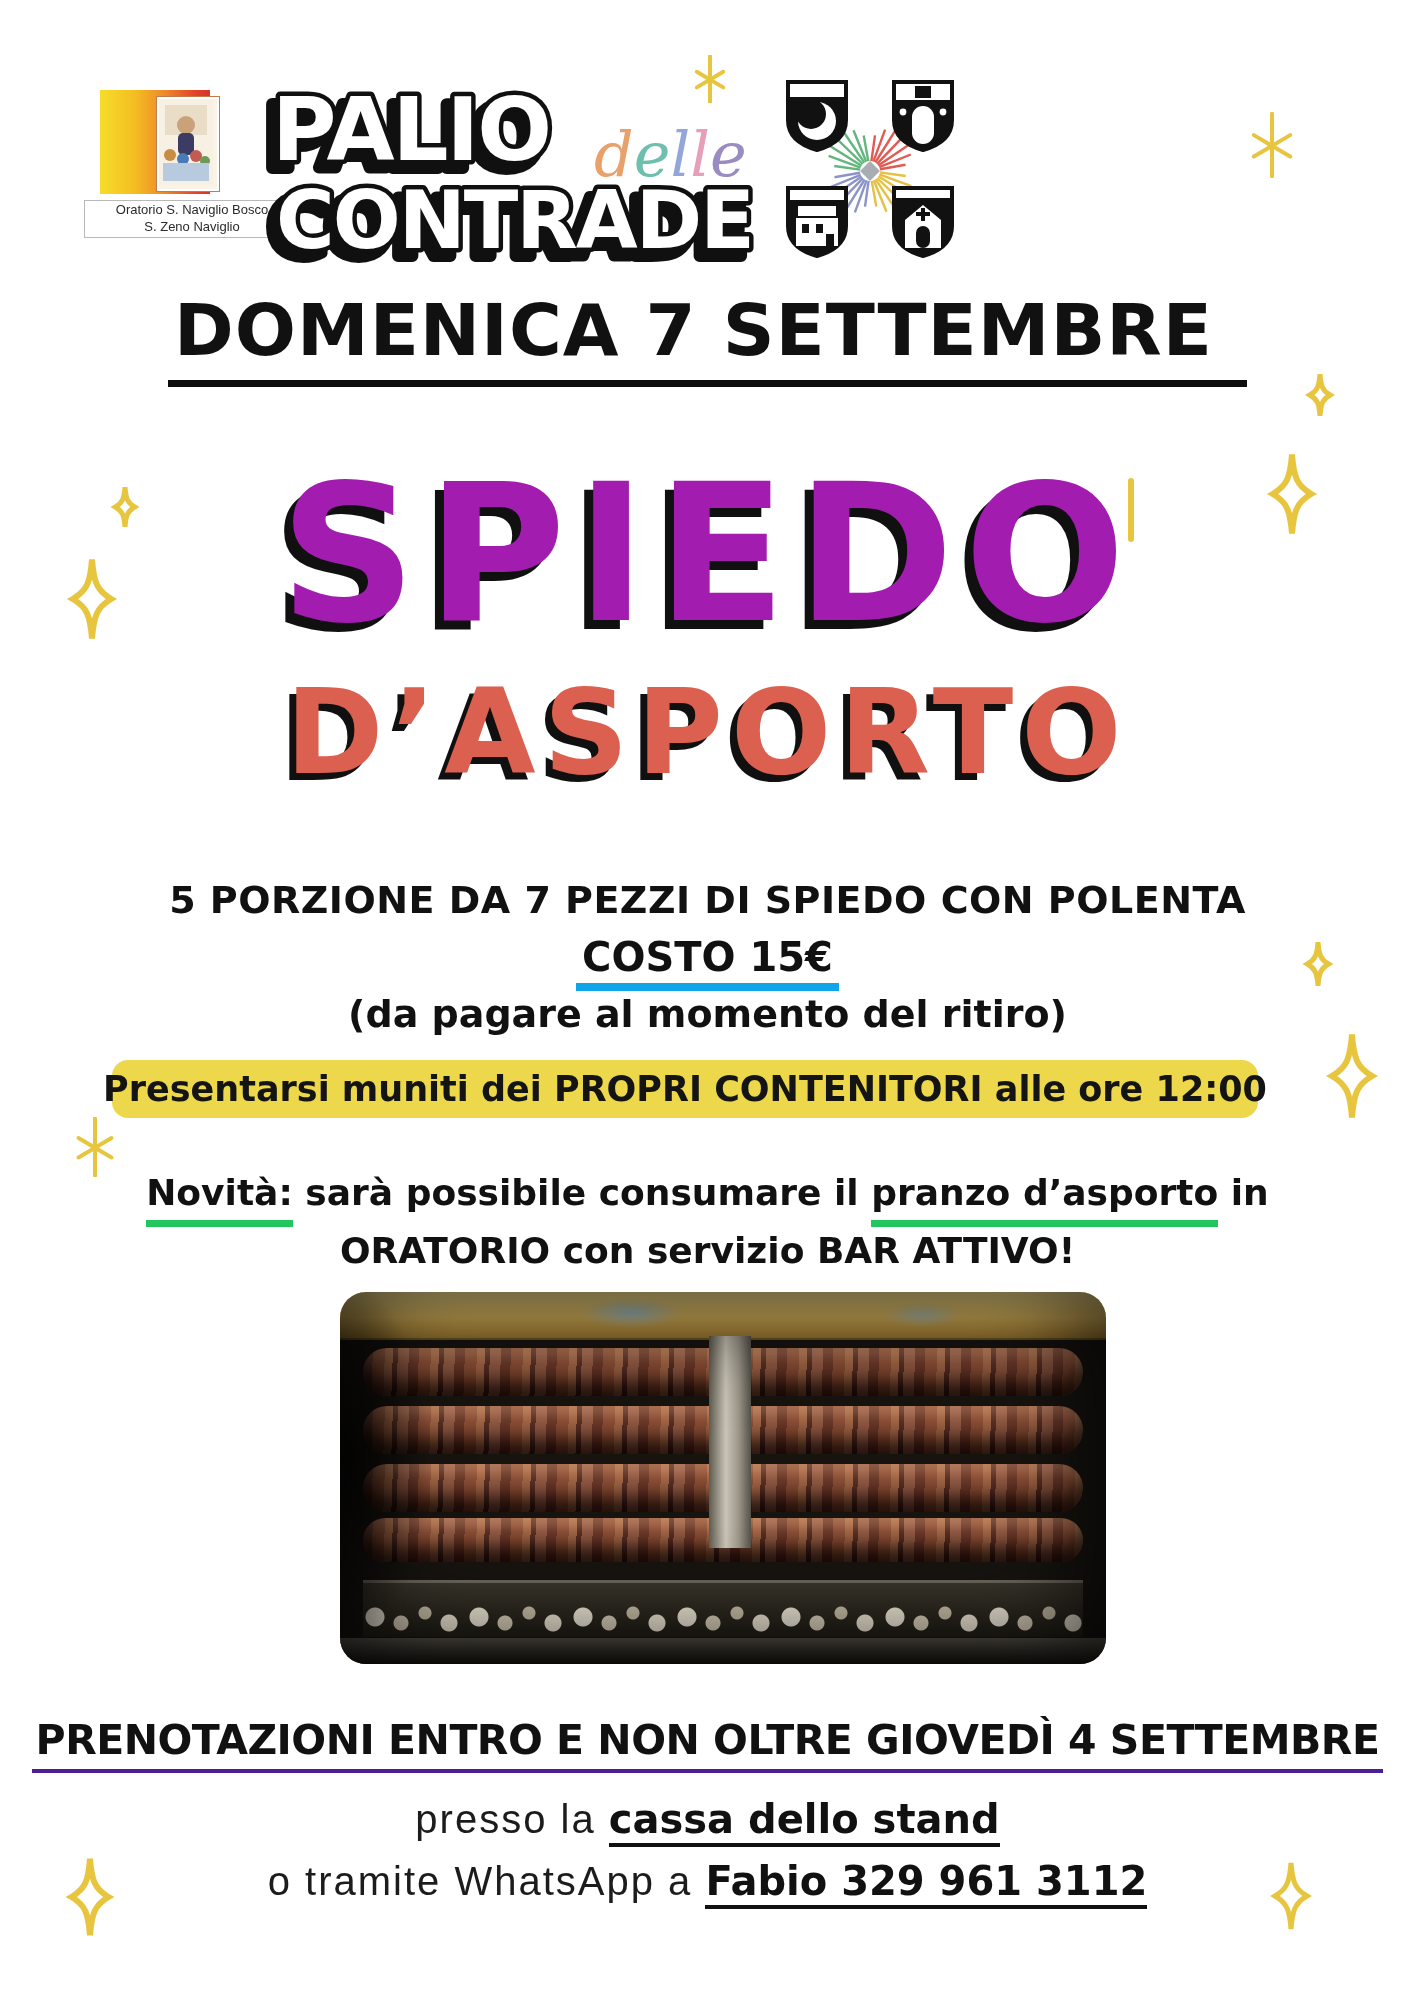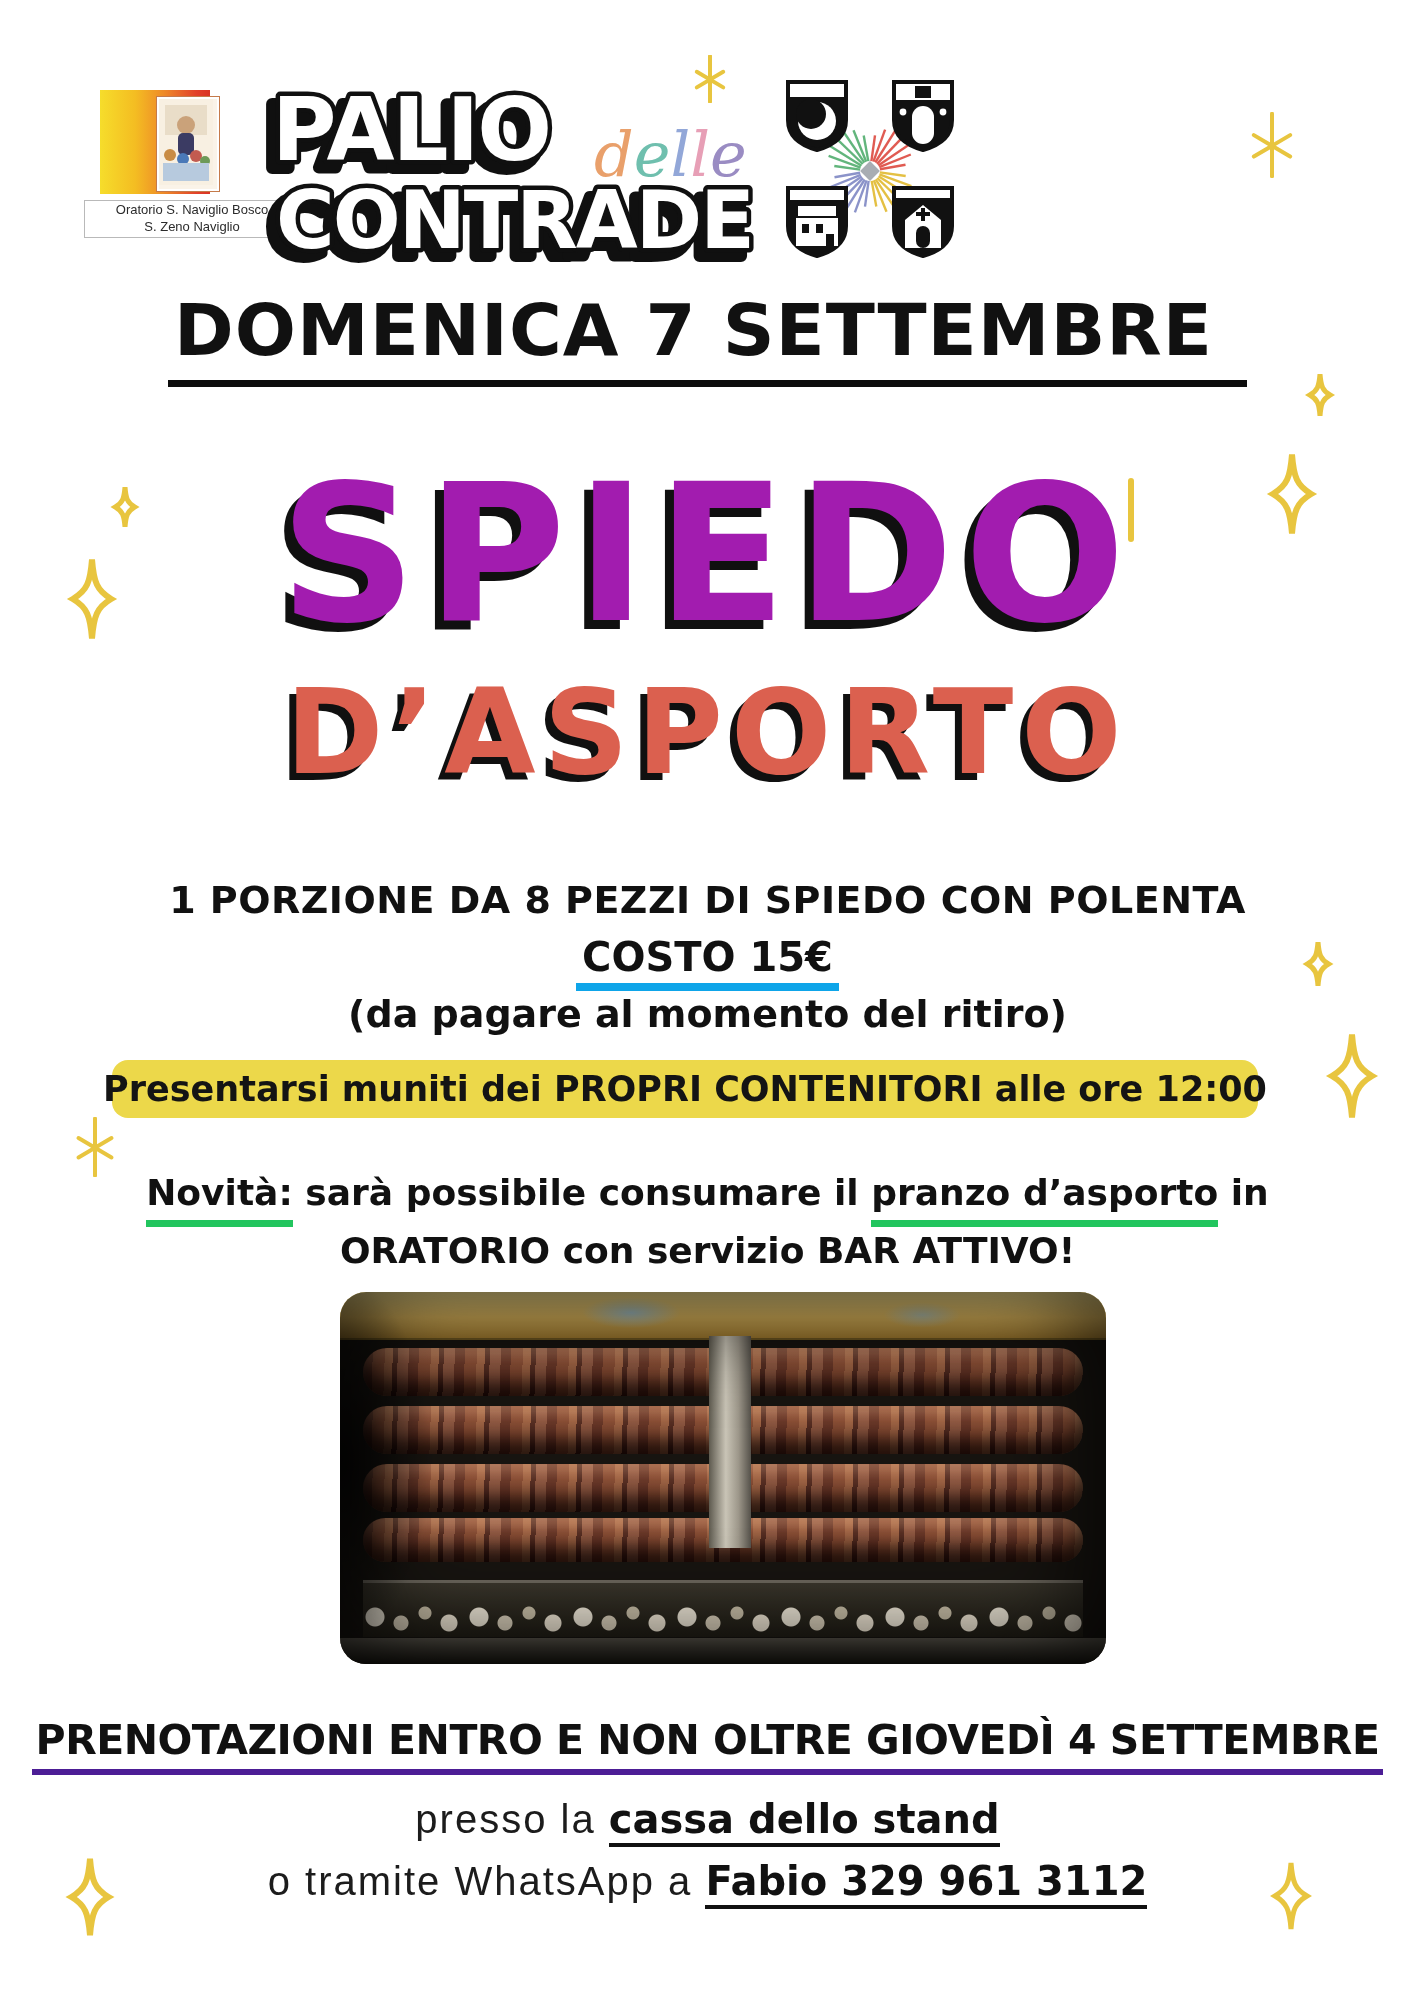--- a/index.html
+++ b/index.html
@@ -91,21 +91,21 @@
     background-size:104px 54px,104px 54px,104px 54px,104px 54px,100% 100%;
     background-repeat:repeat-x,repeat-x,repeat-x,repeat-x,no-repeat;}
   .ph-lip{position:absolute;left:0;bottom:0;width:100%;height:26px;z-index:6;
     background:linear-gradient(180deg,#57534a,#16140f);}
   .ph-vignette{position:absolute;inset:0;z-index:7;border-radius:26px;
     background:radial-gradient(ellipse 130px 260px at 0% 45%, rgba(0,0,0,.75), transparent 70%);
     box-shadow:inset 0 0 90px 28px rgba(0,0,0,.7);}
 
   
   .book1{top:1716px;font-size:41px;font-weight:800;letter-spacing:-.5px;}
-  .book1 span{display:inline-block;border-bottom:6px solid #4c1d95;padding:0 4px 5px;}
+  .book1 span{display:inline-block;border-bottom:4px solid #4c1d95;padding:0 4px 5px;}
   .book2{top:1796px;font-size:40px;}
   .book3{top:1858px;font-size:40px;}
   .thin{font-family:"Liberation Sans",sans-serif;font-weight:400;letter-spacing:2px;color:#1c1c1c;}
   .bold-u{font-weight:800;border-bottom:4px solid #111;padding-bottom:2px;display:inline-block;line-height:1.1;}
 </style>
 </head>
 <body>
 
 <div class="poster">
 
@@ -236,21 +236,21 @@
     <path d="M50,4 C53,42 58,56 82,70 C58,84 53,98 50,136 C47,98 42,84 18,70 C42,56 47,42 50,4 Z" stroke-width="6" vector-effect="non-scaling-stroke"></path>
   </svg>
 
   <div class="row heading">
     <span>DOMENICA 7 SETTEMBRE</span>
   </div>
 
   <div class="row hero1">SPIEDO</div>
   <div class="row hero2">D’ASPORTO</div>
 
-  <div class="row offer1">1 PORZIONE DA 8 PEZZI DI SPIEDO CON POLENTA</div>
+  <div class="row offer1">5 PORZIONE DA 7 PEZZI DI SPIEDO CON POLENTA</div>
   <div class="row offer2">
     <span>COSTO 15€</span>
   </div>
   <div class="row offer3">(da pagare al momento del ritiro)</div>
 
   <div class="banner">Presentarsi muniti dei PROPRI CONTENITORI alle ore 12:00</div>
 
   <div class="row news1"><span class="u3" style="font-weight:800">Novità:</span><span> sarà possibile consumare il </span><span class="u3">pranzo d’asporto</span><span> in</span></div>
   <div class="row news2">ORATORIO con servizio BAR ATTIVO!</div>
 

